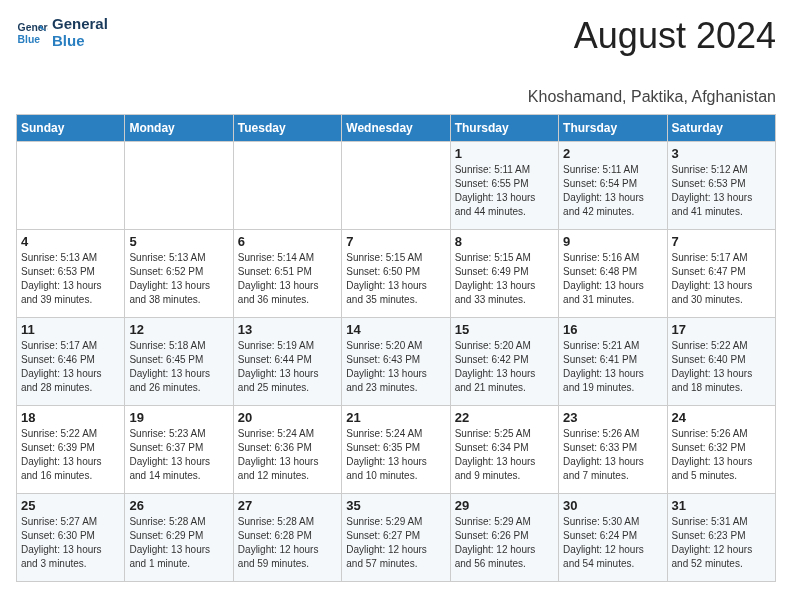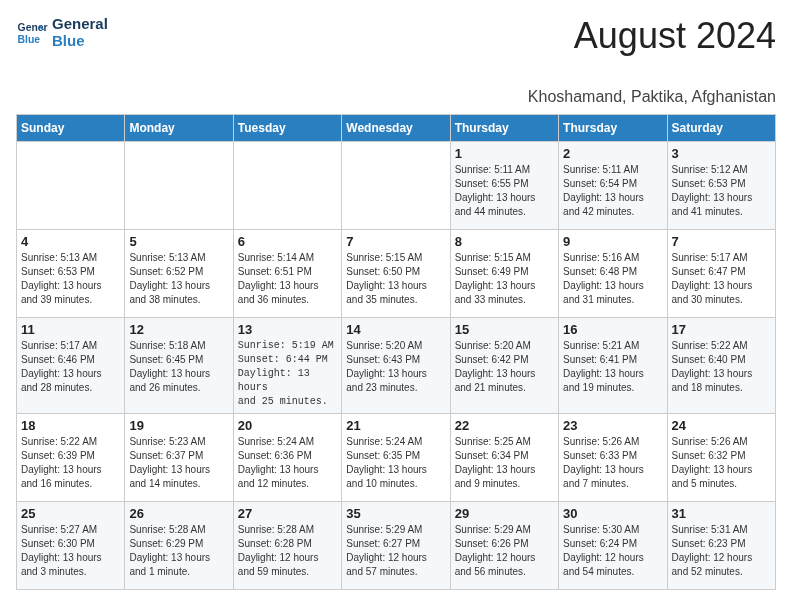--- a/index.html
+++ b/index.html
@@ -206,21 +206,21 @@
         </td>
         <td>
           <div class="day-num">12</div>
           <div class="day-detail" style="white-space: pre-line;">Sunrise: 5:18 AM
 Sunset: 6:45 PM
 Daylight: 13 hours
 and 26 minutes.</div>
         </td>
         <td>
           <div class="day-num">13</div>
-          <div class="day-detail" style="white-space: pre-line; font-family: Liberation Mono, monospace;">Sunrise: 5:19 AM
+          <div class="day-detail" style="white-space: pre-line;">Sunrise: 5:19 AM
 Sunset: 6:44 PM
 Daylight: 13 hours
 and 25 minutes.</div>
         </td>
         <td>
           <div class="day-num">14</div>
           <div class="day-detail" style="white-space: pre-line;">Sunrise: 5:20 AM
 Sunset: 6:43 PM
 Daylight: 13 hours
 and 23 minutes.</div>

